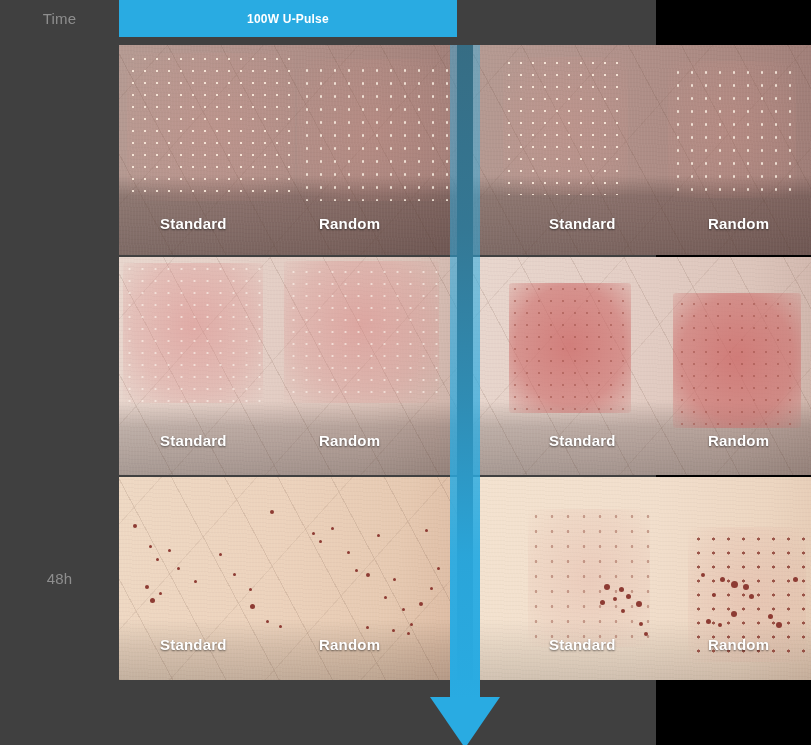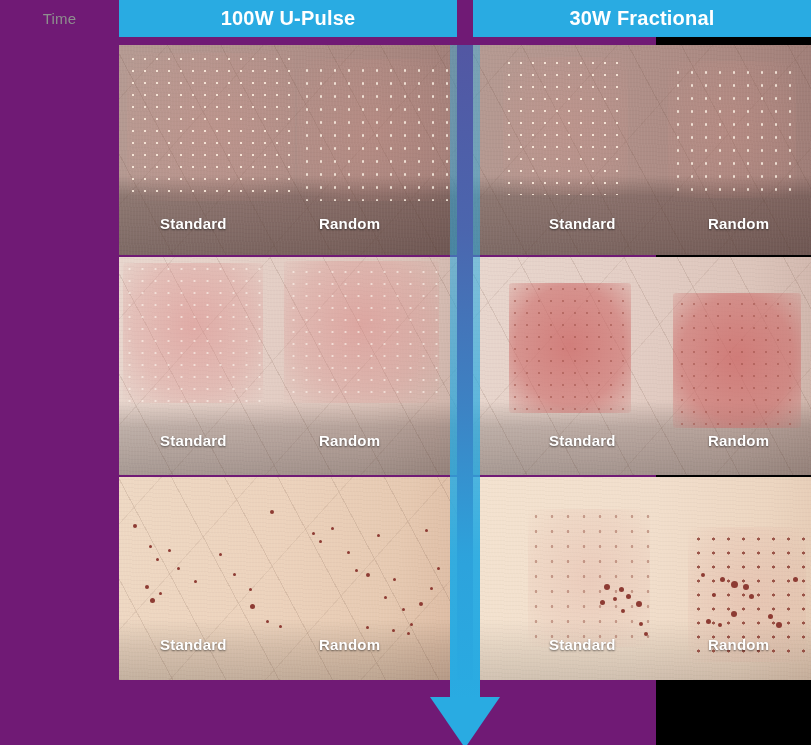--- a/index.html
+++ b/index.html
@@ -13,21 +13,21 @@
     overflow: hidden;
     font-family: "Liberation Sans", sans-serif;
     position: relative;
   }
 
   #figure {
     position: absolute;
     left: 0; top: 0;
     width: 656px;
     height: 745px;
-    background: #701a75;
+    background: #404040;
   }
 
   
   .header-row {
     position: absolute;
     left: 0; top: 0;
     width: 811px;
     height: 37px;
   }
   .time-label {
@@ -44,21 +44,21 @@
   }
   .col-header {
     position: absolute;
     top: 0;
     height: 37px;
     background: #29abe2;
     display: flex;
     align-items: center;
     justify-content: center;
     color: #ffffff;
-    font-size: 20px;
+    font-size: 12px;
     font-weight: bold;
     letter-spacing: 0.2px;
   }
   .col-header.ch0 { left: 119px; width: 338px; }
   .col-header.ch1 { left: 473px; width: 338px; }
 
   
   .row-label {
     position: absolute;
     left: 0;
@@ -224,23 +224,23 @@
   }
 </style>
 </head>
 <body>
 
 <div id="figure">
 
   <div class="header-row">
     <div class="time-label">Time</div>
     <div class="col-header ch0">100W U-Pulse</div>
-    <div class="col-header ch1">30W Fractional</div>
-  </div>
-
+  </div>
+
+  <div class="row-label rl2">48h</div>
 
   <div class="cell c0 r0">
     <div class="skin tone-r0"></div>
     <div class="grain"></div>
     <div class="hairs"></div>
     <div class="patch" style="left:8px; top:8px; width:168px; height:148px;">
       <div class="erythema ery-faint"></div>
       <div class="dots grid-bright"></div>
     </div>
     <div class="patch" style="left:178px; top:14px; width:158px; height:142px;">

